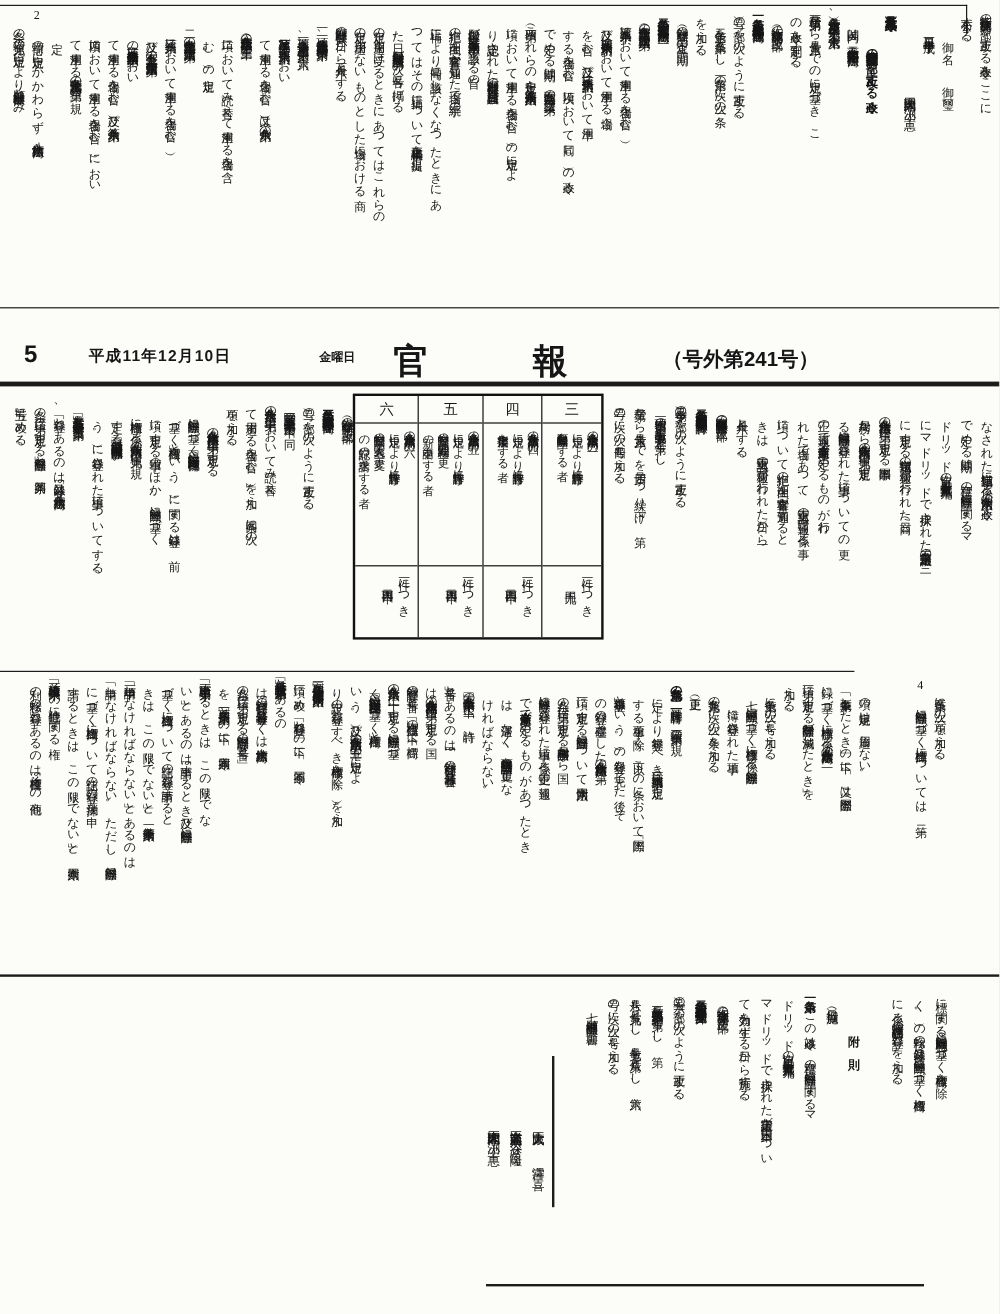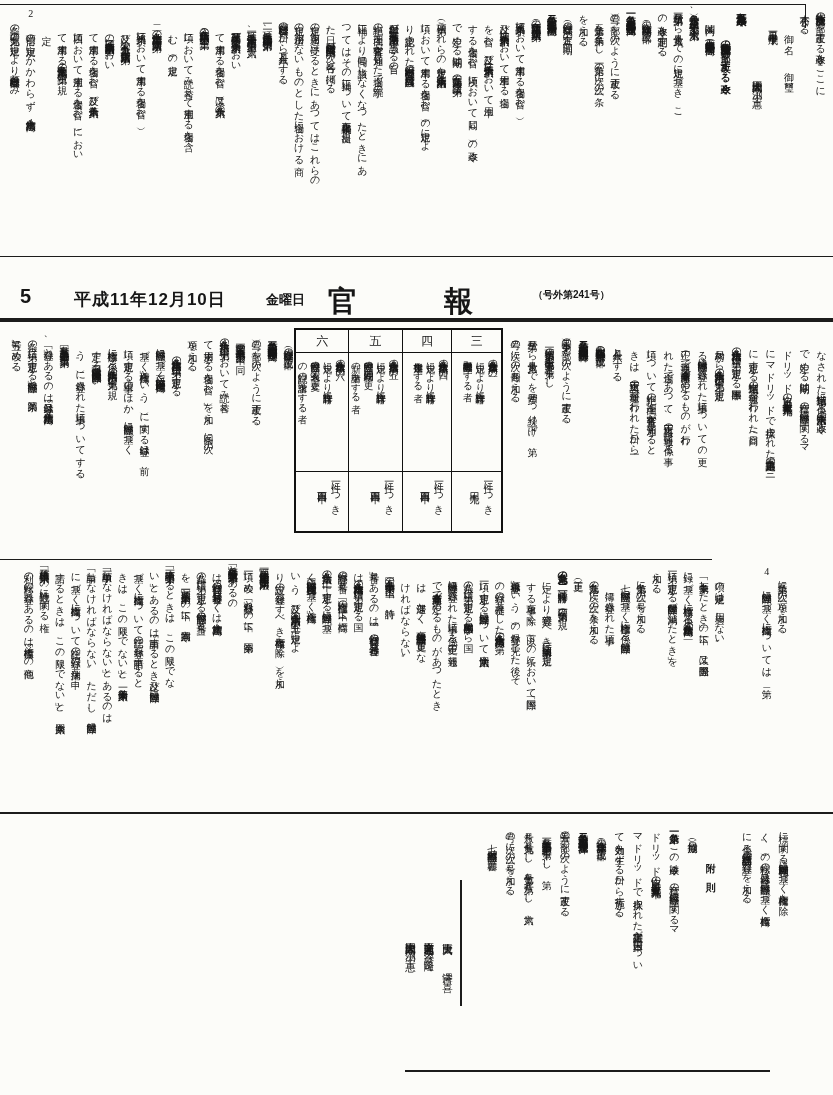--- a/index.html
+++ b/index.html
@@ -15,24 +15,24 @@
   .vsec b{font-family:"Liberation Sans","DejaVu Sans",sans-serif;font-weight:700;}
   #sec-top p{line-height:15.8px;}
   #danA-right p{line-height:17px;}
   #danA-left p{line-height:16px;}
   #danB p{line-height:15.7px;}
   #sec-bottom p{line-height:18.2px;}
   #sigs p{line-height:18.5px;font-size:10.5px;}
   
   .hd{position:absolute;font-family:"Liberation Sans","DejaVu Sans",sans-serif;font-weight:700;}
   #h-page{left:20px;top:285px;font-size:20px;}
-  #h-date{left:74px;top:288px;font-size:17px;letter-spacing:1px;}
-  #h-week{left:266px;top:291px;font-size:13px;}
+  #h-date{left:74px;top:288px;font-size:13px;letter-spacing:1px;}
+  #h-week{left:266px;top:291px;font-size:10px;}
   #h-title{left:328px;top:282px;font-size:29px;font-family:"Liberation Serif","DejaVu Serif",serif;}
-  #h-issue{left:533px;top:288px;font-size:10px;}
+  #h-issue{left:552px;top:288px;font-size:17px;}
   
   #fee-table{
     position:absolute;left:294px;top:328px;width:209px;height:205px;
     border:2px solid #111;box-sizing:border-box;
     display:flex;flex-direction:row-reverse;
   }
   .fcol{flex:1 1 0;display:flex;flex-direction:column;box-sizing:border-box;border-left:1px solid #111;}
   .fcol:last-child{border-left:none;}
   .fhead{
     height:23px;border-bottom:1px solid #111;box-sizing:border-box;

